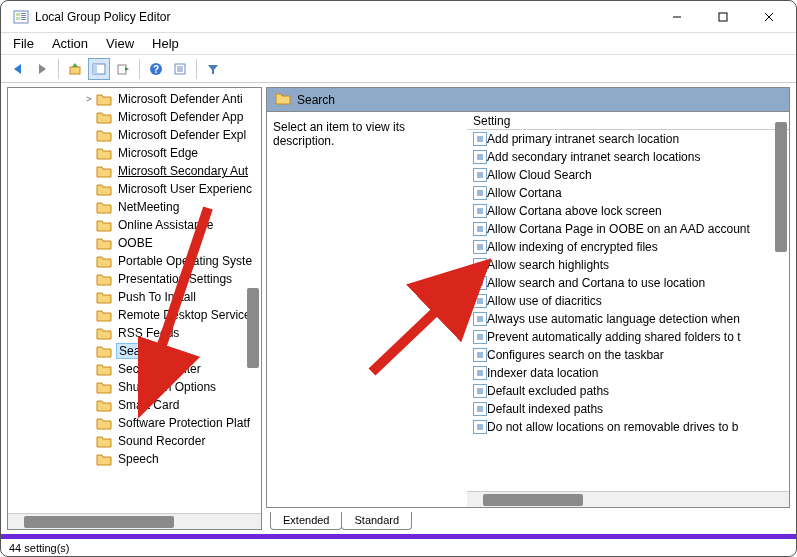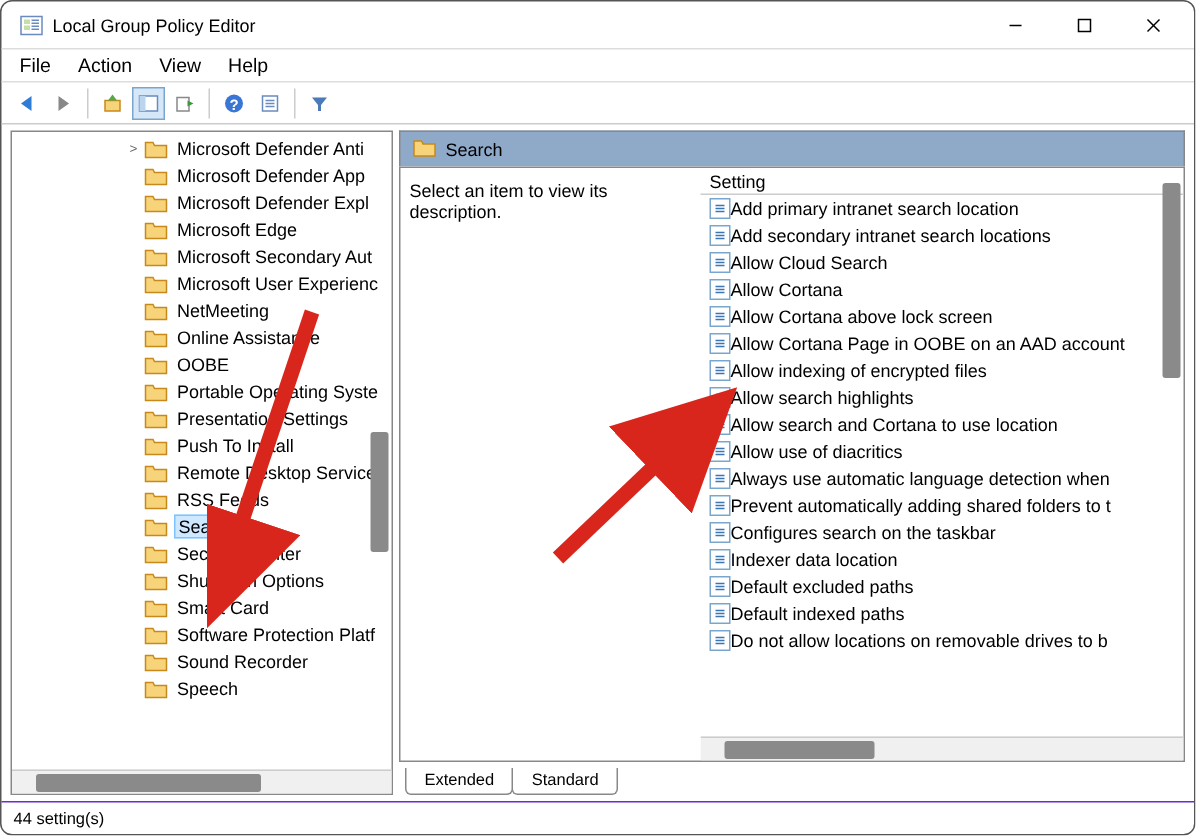--- a/index.html
+++ b/index.html
@@ -32,21 +32,21 @@
   .detail-body { flex:1; border:1px solid #888; display:flex; min-height:0; background:#fff; position:relative;}
   .desc-col { width:200px; padding:8px 6px; font-size:12px;}
   .list-col { flex:1; display:flex; flex-direction:column; min-width:0;}
   .col-header { height:18px; border-bottom:1px solid #ccc; padding-left:6px; display:flex; align-items:center; font-size:12px;}
   .settings-list { flex:1; overflow:hidden; position:relative;}
   .setting-row { height:18px; display:flex; align-items:center; gap:0; padding-left:6px; white-space:nowrap;}
   .setting-icon { width:14px; height:14px; border:1px solid #7aa6cd; background:#fff; display:flex; align-items:center; justify-content:center; font-size:8px; color:#3a76b5;}
   .tabstrip { height:22px; display:flex; align-items:flex-end; padding-left:4px; background:#fff; }
   .tab { border:1px solid #888; border-top:none; padding:2px 12px 0 12px; font-size:11px; height:18px; background:#fff; border-radius:0 0 4px 4px; margin-right:-1px;}
   .tab.active { background:#fff; font-weight:normal; z-index:2;text-align:center;}
-  .statusbar { height:22px; border-top:1px solid #6d28d9; display:flex; align-items:center; padding:0 8px; font-size:11px;}
+  .statusbar { height:22px; border-top:5px solid #6d28d9; display:flex; align-items:center; padding:0 8px; font-size:11px;}
   .folder-svg { width:16px; height:13px; }
   .arrow-annot { position:absolute; pointer-events:none; z-index:50;}
 </style>
 </head>
 <body>
 
 <div class="window">
 
   <div class="titlebar">
     <span class="appicon">
@@ -174,21 +174,21 @@
           </div>
           <div class="tree-item" style="padding-left: 74px;">
             <span class="twisty"></span>
             <span class="folder-icon">
               <svg class="folder-svg" viewBox="0 0 16 13">
                 <path d="M1 3 L1 12 L15 12 L15 4 L7 4 L6 2 L1 2 Z" fill="#f7d37a" stroke="#c78a1a"></path>
               </svg>
             </span>
             <span class="label">Microsoft Edge</span>
           </div>
-          <div class="tree-item" style="padding-left: 74px;">
+          <div class="tree-item" style="padding-left: 74px; text-decoration: underline;">
             <span class="twisty"></span>
             <span class="folder-icon">
               <svg class="folder-svg" viewBox="0 0 16 13">
                 <path d="M1 3 L1 12 L15 12 L15 4 L7 4 L6 2 L1 2 Z" fill="#f7d37a" stroke="#c78a1a"></path>
               </svg>
             </span>
             <span class="label">Microsoft Secondary Aut</span>
           </div>
           <div class="tree-item" style="padding-left: 74px;">
             <span class="twisty"></span>

